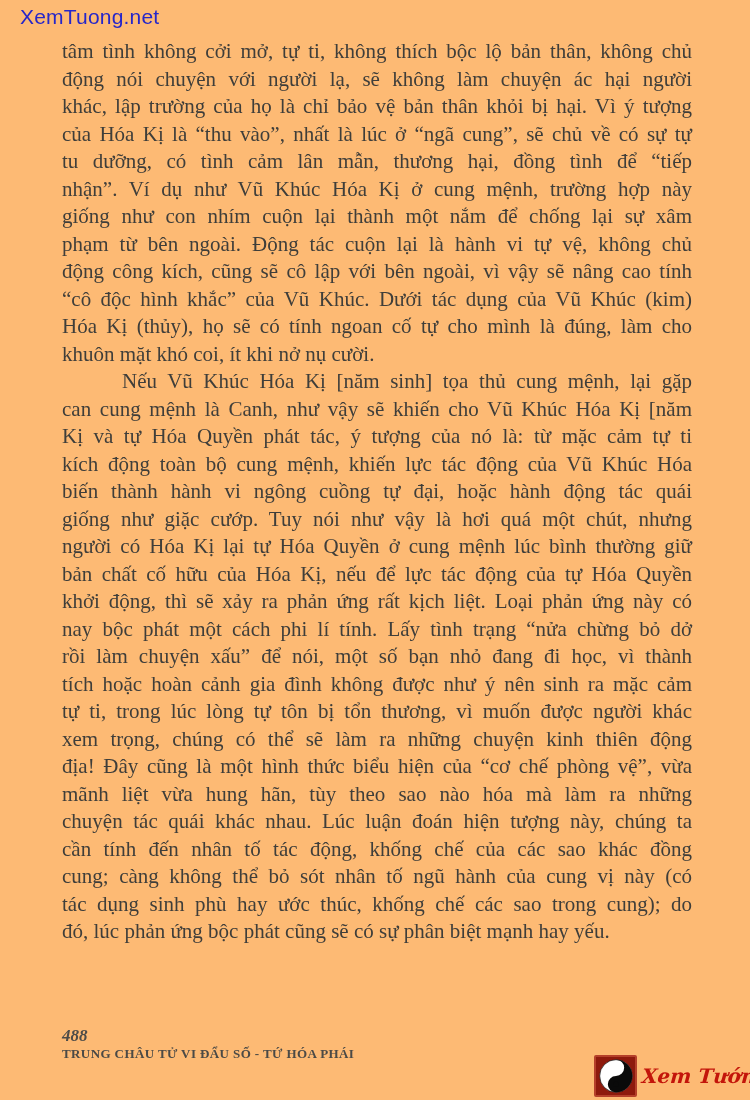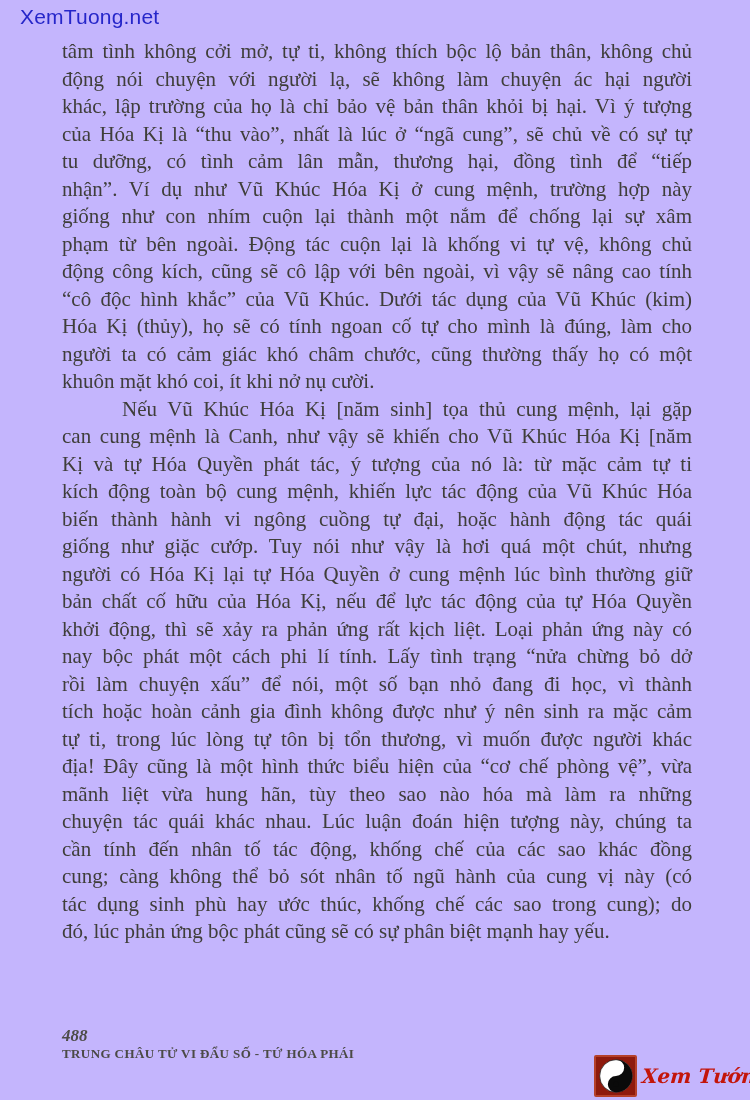--- a/index.html
+++ b/index.html
@@ -4,21 +4,21 @@
 <style>
   html, body {
     margin: 0;
     padding: 0;
     background: #e8e8e8;
   }
   .page {
     position: relative;
     width: 750px;
     height: 1100px;
-    background: #c4b5fd;
+    background: #fdba74;
     overflow: hidden;
     font-family: "Liberation Serif", serif;
   }
   .watermark {
     position: absolute;
     top: 5px;
     left: 20px;
     font-family: "Liberation Sans", sans-serif;
     font-size: 21px;
     font-weight: 500;
@@ -107,41 +107,41 @@
 
   <div class="text-block">
       <div class="paragraph">
         <div class="line">tâm tình không cởi mở, tự ti, không thích bộc lộ bản thân, không chủ</div>
         <div class="line">động nói chuyện với người lạ, sẽ không làm chuyện ác hại người</div>
         <div class="line">khác, lập trường của họ là chỉ bảo vệ bản thân khỏi bị hại. Vì ý tượng</div>
         <div class="line">của Hóa Kị là “thu vào”, nhất là lúc ở “ngã cung”, sẽ chủ về có sự tự</div>
         <div class="line">tu dưỡng, có tình cảm lân mẫn, thương hại, đồng tình để “tiếp</div>
         <div class="line">nhận”. Ví dụ như Vũ Khúc Hóa Kị ở cung mệnh, trường hợp này</div>
         <div class="line">giống như con nhím cuộn lại thành một nắm để chống lại sự xâm</div>
-        <div class="line">phạm từ bên ngoài. Động tác cuộn lại là khống vi tự vệ, không chủ</div>
+        <div class="line">phạm từ bên ngoài. Động tác cuộn lại là hành vi tự vệ, không chủ</div>
         <div class="line">động công kích, cũng sẽ cô lập với bên ngoài, vì vậy sẽ nâng cao tính</div>
         <div class="line">“cô độc hình khắc” của Vũ Khúc. Dưới tác dụng của Vũ Khúc (kim)</div>
         <div class="line">Hóa Kị (thủy), họ sẽ có tính ngoan cố tự cho mình là đúng, làm cho</div>
-        <div class="line">người ta có cảm giác khó châm chước, cũng thường thấy họ có một</div>
         <div class="line last-line">khuôn mặt khó coi, ít khi nở nụ cười.</div>
       </div>
       <div class="paragraph">
         <div class="line indent">Nếu Vũ Khúc Hóa Kị [năm sinh] tọa thủ cung mệnh, lại gặp</div>
         <div class="line">can cung mệnh là Canh, như vậy sẽ khiến cho Vũ Khúc Hóa Kị [năm</div>
         <div class="line">Kị và tự Hóa Quyền phát tác, ý tượng của nó là: từ mặc cảm tự ti</div>
         <div class="line">kích động toàn bộ cung mệnh, khiến lực tác động của Vũ Khúc Hóa</div>
         <div class="line">biến thành hành vi ngông cuồng tự đại, hoặc hành động tác quái</div>
         <div class="line">giống như giặc cướp. Tuy nói như vậy là hơi quá một chút, nhưng</div>
         <div class="line">người có Hóa Kị lại tự Hóa Quyền ở cung mệnh lúc bình thường giữ</div>
         <div class="line">bản chất cố hữu của Hóa Kị, nếu để lực tác động của tự Hóa Quyền</div>
         <div class="line">khởi động, thì sẽ xảy ra phản ứng rất kịch liệt. Loại phản ứng này có</div>
         <div class="line">nay bộc phát một cách phi lí tính. Lấy tình trạng “nửa chừng bỏ dở</div>
         <div class="line">rồi làm chuyện xấu” để nói, một số bạn nhỏ đang đi học, vì thành</div>
         <div class="line">tích hoặc hoàn cảnh gia đình không được như ý nên sinh ra mặc cảm</div>
         <div class="line">tự ti, trong lúc lòng tự tôn bị tổn thương, vì muốn được người khác</div>
+        <div class="line">xem trọng, chúng có thể sẽ làm ra những chuyện kinh thiên động</div>
         <div class="line">địa! Đây cũng là một hình thức biểu hiện của “cơ chế phòng vệ”, vừa</div>
         <div class="line">mãnh liệt vừa hung hãn, tùy theo sao nào hóa mà làm ra những</div>
         <div class="line">chuyện tác quái khác nhau. Lúc luận đoán hiện tượng này, chúng ta</div>
         <div class="line">cần tính đến nhân tố tác động, khống chế của các sao khác đồng</div>
         <div class="line">cung; càng không thể bỏ sót nhân tố ngũ hành của cung vị này (có</div>
         <div class="line">tác dụng sinh phù hay ước thúc, khống chế các sao trong cung); do</div>
         <div class="line last-line">đó, lúc phản ứng bộc phát cũng sẽ có sự phân biệt mạnh hay yếu.</div>
       </div>
     </div>
 

